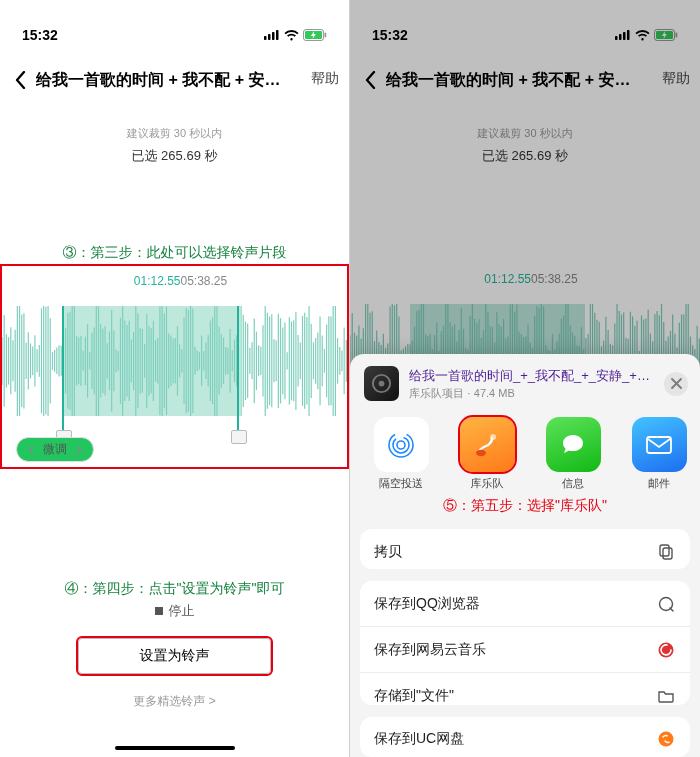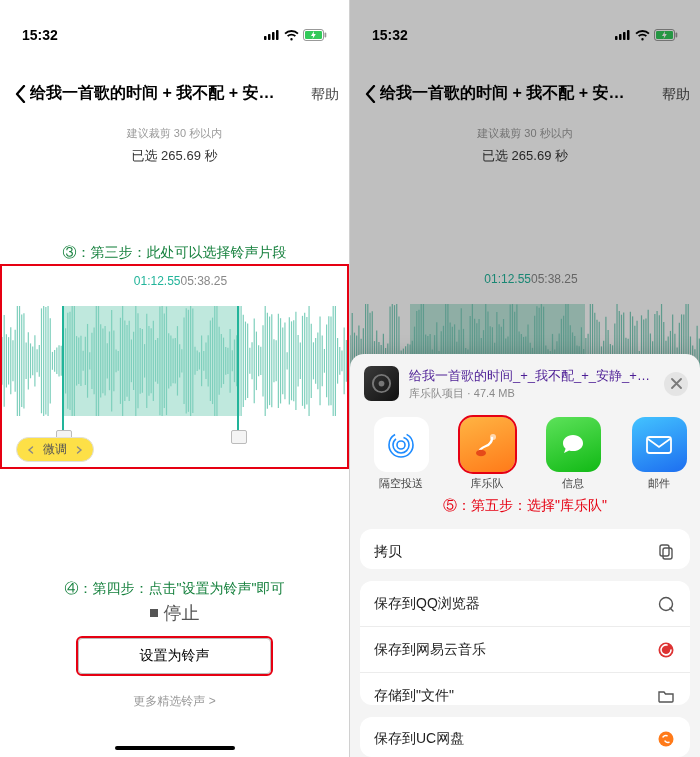--- a/index.html
+++ b/index.html
@@ -5,46 +5,46 @@
 html,body{margin:0;padding:0;font-family:-apple-system,"PingFang SC","Helvetica Neue",sans-serif;background:#e8e8e8}
 .stage{width:700px;height:757px;display:flex;position:relative}
 .pane{flex:0 0 350px;height:757px;position:relative;overflow:hidden;box-sizing:border-box}
 .left{background:#fff;border-right:1px solid #d0d0d0}
 .right{background:#c4c4c4}
 
 .status{height:36px;display:flex;align-items:center;justify-content:space-between;padding:17px 22px;font-size:14px;font-weight:600}
 .sicons{display:flex;align-items:center;gap:4px}
 .sicons svg{display:block}
 
-.hdr{height:34px;display:flex;align-items:flex-end;padding:0 10px;}
+.hdr{height:34px;display:flex;align-items:flex-start;padding:0 10px;gap:6px}
 .back{width:20px;height:20px;display:flex;align-items:center;justify-content:center}
 .htitle{flex:1;font-size:16px;font-weight:700;white-space:nowrap;overflow:hidden}
 .help{font-size:14px;color:#444}
 
 .hint{text-align:center;margin-top:22px}
 .hint-l1{font-size:11px;color:#9a9a9a}
 .hint-l2{font-size:13px;color:#333;margin-top:6px}
 
 .anno{color:#15803d;font-size:14px;font-weight:500;text-align:center;white-space:nowrap}
 
 .wavewrap{position:absolute;left:0;right:0;top:264px;height:205px;border:2px solid #e60012;box-sizing:border-box}
 .times{display:flex;justify-content:center;padding:8px 26px 0 38px;font-size:12px}
 .tstart{color:#22b49a}
 .tend{color:#888}
 .wave{position:absolute;left:0;right:0;top:40px;height:110px}
 .wave-sel{position:absolute;left:60px;width:175px;top:0;bottom:0;background:#bfe8dd}
 .wave-svg{position:absolute;inset:0}
 .wave-svg line{stroke:#7ecfbc;stroke-width:1.2}
 .handle{position:absolute;top:0;bottom:-18px;width:2px;background:#22b49a}
 .handle::after{content:"";position:absolute;bottom:-10px;left:-6px;width:14px;height:12px;border:1px solid #bbb;background:#f4f4f4;border-radius:2px}
-.fine{position:absolute;left:14px;bottom:5px;display:flex;align-items:center;gap:8px;border:1px solid #e0e0e0;border-radius:14px;padding:3px 10px;background:#fde047;font-size:12px;color:#555}
+.fine{position:absolute;left:14px;bottom:5px;display:flex;align-items:center;gap:8px;border:1px solid #e0e0e0;border-radius:14px;padding:3px 10px;background:#22c55e;font-size:12px;color:#555}
 .chev{width:8px;height:8px}
 
 .stopbar{position:absolute;left:0;right:0;top:601px;text-align:center}
-.stop{display:inline-flex;align-items:center;gap:6px;font-size:18px;color:#555}
+.stop{display:inline-flex;align-items:center;gap:6px;font-size:13px;color:#555}
 .stop .sq{width:8px;height:8px;background:#555}
 .setbtn{position:absolute;left:78px;right:78px;top:638px;height:34px;border:1.5px solid #bbb;border-radius:4px;display:flex;align-items:center;justify-content:center;font-size:14px;outline:2px solid #e60012;outline-offset:0}
 .more{position:absolute;left:0;right:0;top:693px;text-align:center;font-size:12px;color:#9a9a9a}
 .homebar{position:absolute;bottom:7px;left:50%;transform:translateX(-50%);width:120px;height:4px;background:#000;border-radius:3px}
 
 .rbg{position:absolute;inset:0;background:#fff}
 .dim{position:absolute;inset:0;background:rgba(0,0,0,.25)}
 
 .sheet{position:absolute;left:0;right:0;bottom:0;top:354px;background:#f4f4f4;border-top-left-radius:14px;border-top-right-radius:14px;box-shadow:0 -2px 18px rgba(0,0,0,.15);display:flex;flex-direction:column}
 .sheet-hdr{display:flex;align-items:center;gap:10px;padding:12px 12px 10px 14px}

